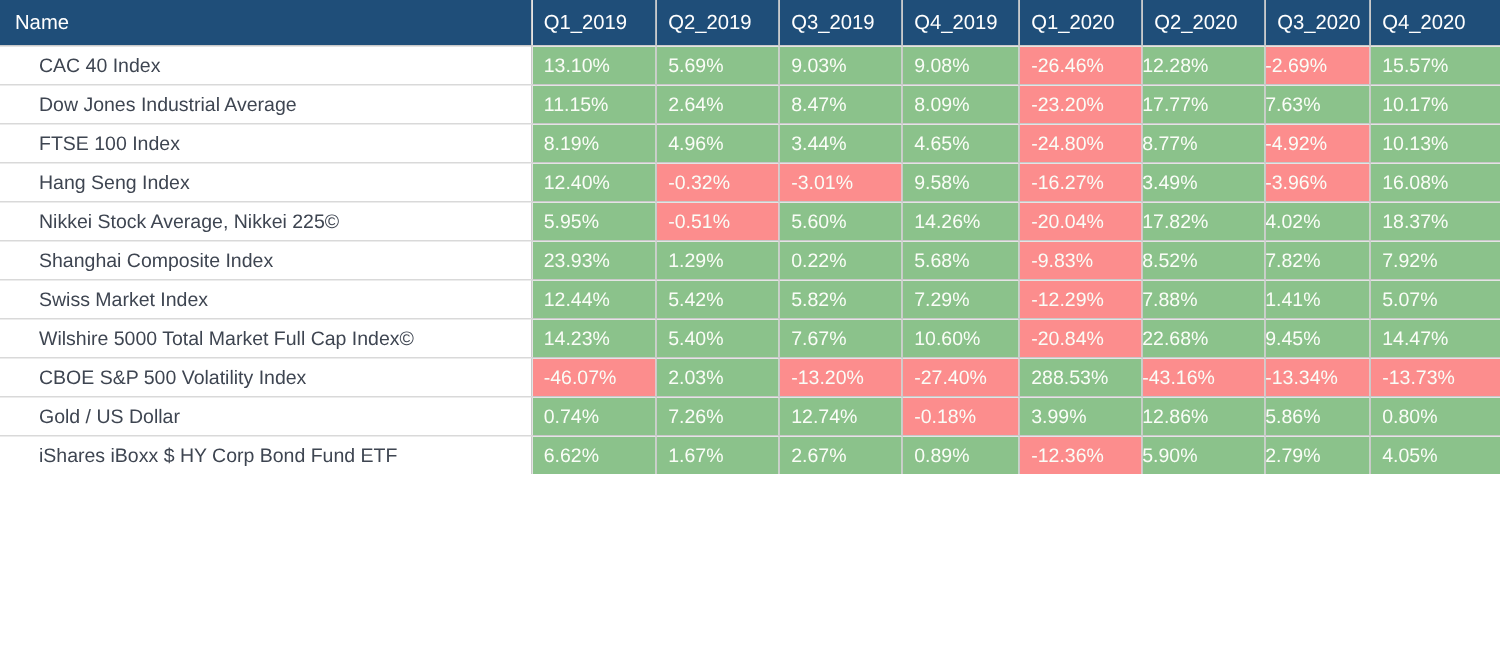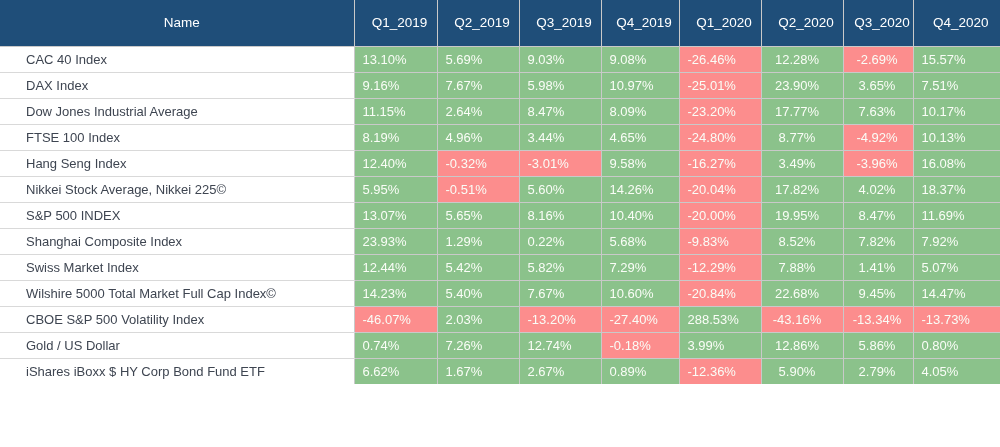--- a/index.html
+++ b/index.html
@@ -27,39 +27,39 @@
     font-weight:400;
     font-size:13px;
     white-space:nowrap;
     overflow:hidden;
     vertical-align:middle;
     box-sizing:border-box;
   }
   thead th{
     background:var(--header-bg);
     color:var(--header-text);
-    height:46px;
-    text-align:center;
+    height:30px;
+    text-align:left;
     padding:0 0 0 8px;
     font-size:13.5px;
     margin-top:26px;
   }
   thead th.name-col{padding-left:10px;}
   tbody td{height:26px;color:var(--cell-text);padding:0 0 0 8px;text-align:left;}
   tbody td.name-col{
     background:var(--row-bg);
     color:var(--name-text);
     padding-left:26px;
     border-left:none;
     border-color:var(--name-grid);
     border-right-color:var(--grid);
   }
   tbody td.pos{background:var(--pos-bg);}
   tbody td.neg{background:var(--neg-bg);}
-  tbody td.align-right{text-align:center;padding-left:0;}
+  tbody td.align-right{text-align:left;padding-left:0;}
   tbody td.pr-wide{padding-right:10px;}
   tbody td.pr-tight{padding-right:2px;margin-left:32px;}
 </style>
 </head>
 <body>
 
 <table>
   <colgroup>
       <col style="width: 354px;">
       <col style="width: 83px;">
@@ -90,31 +90,20 @@
         <td class="pos">13.10%</td>
         <td class="pos">5.69%</td>
         <td class="pos">9.03%</td>
         <td class="pos">9.08%</td>
         <td class="neg">-26.46%</td>
         <td class="pos align-right pr-wide">12.28%</td>
         <td class="neg align-right pr-tight">-2.69%</td>
         <td class="pos">15.57%</td>
       </tr>
       <tr>
-        <td class="name-col">DAX Index</td>
-        <td class="pos">9.16%</td>
-        <td class="pos">7.67%</td>
-        <td class="pos">5.98%</td>
-        <td class="pos">10.97%</td>
-        <td class="neg">-25.01%</td>
-        <td class="pos align-right pr-wide">23.90%</td>
-        <td class="pos align-right pr-tight">3.65%</td>
-        <td class="pos">7.51%</td>
-      </tr>
-      <tr>
         <td class="name-col">Dow Jones Industrial Average</td>
         <td class="pos">11.15%</td>
         <td class="pos">2.64%</td>
         <td class="pos">8.47%</td>
         <td class="pos">8.09%</td>
         <td class="neg">-23.20%</td>
         <td class="pos align-right pr-wide">17.77%</td>
         <td class="pos align-right pr-tight">7.63%</td>
         <td class="pos">10.17%</td>
       </tr>
@@ -145,31 +134,20 @@
         <td class="pos">5.95%</td>
         <td class="neg">-0.51%</td>
         <td class="pos">5.60%</td>
         <td class="pos">14.26%</td>
         <td class="neg">-20.04%</td>
         <td class="pos align-right pr-wide">17.82%</td>
         <td class="pos align-right pr-tight">4.02%</td>
         <td class="pos">18.37%</td>
       </tr>
       <tr>
-        <td class="name-col">S&amp;P 500 INDEX</td>
-        <td class="pos">13.07%</td>
-        <td class="pos">5.65%</td>
-        <td class="pos">8.16%</td>
-        <td class="pos">10.40%</td>
-        <td class="neg">-20.00%</td>
-        <td class="pos align-right pr-wide">19.95%</td>
-        <td class="pos align-right pr-tight">8.47%</td>
-        <td class="pos">11.69%</td>
-      </tr>
-      <tr>
         <td class="name-col">Shanghai Composite Index</td>
         <td class="pos">23.93%</td>
         <td class="pos">1.29%</td>
         <td class="pos">0.22%</td>
         <td class="pos">5.68%</td>
         <td class="neg">-9.83%</td>
         <td class="pos align-right pr-wide">8.52%</td>
         <td class="pos align-right pr-tight">7.82%</td>
         <td class="pos">7.92%</td>
       </tr>

